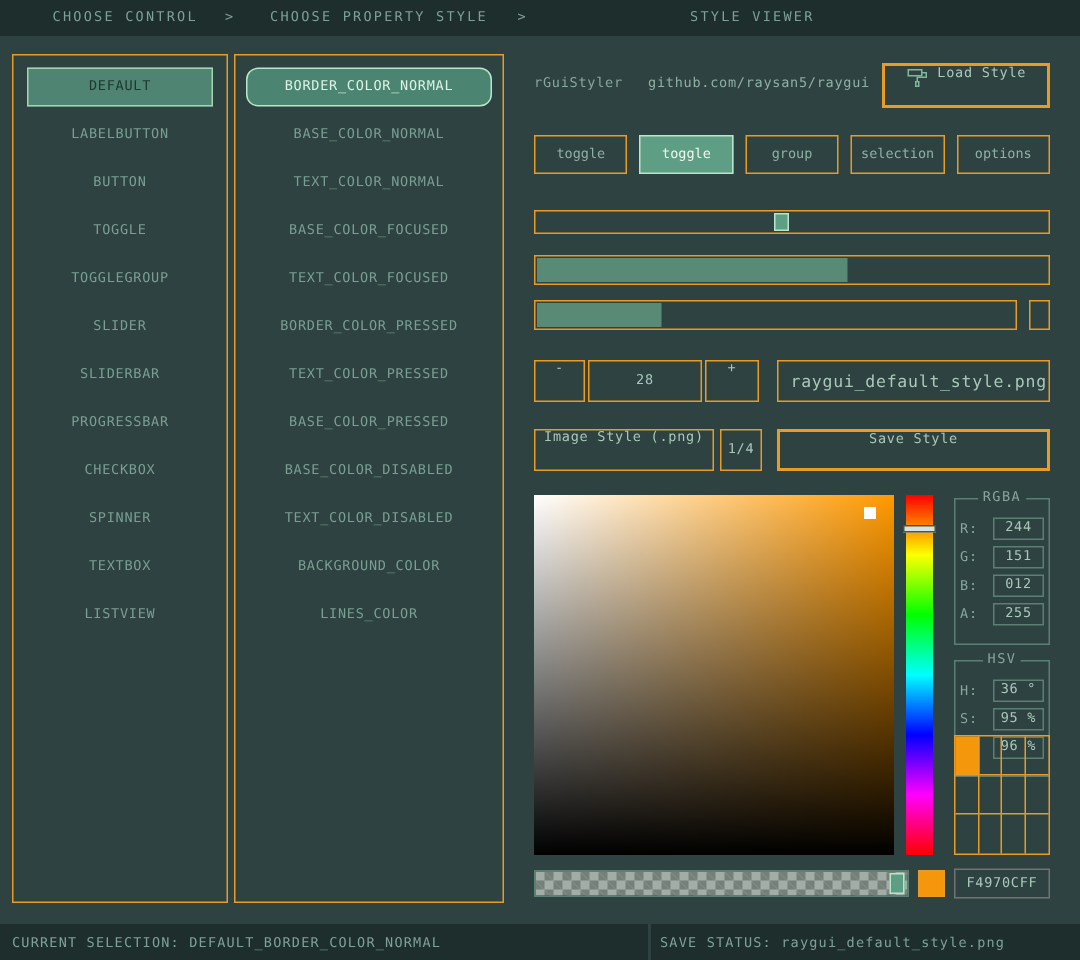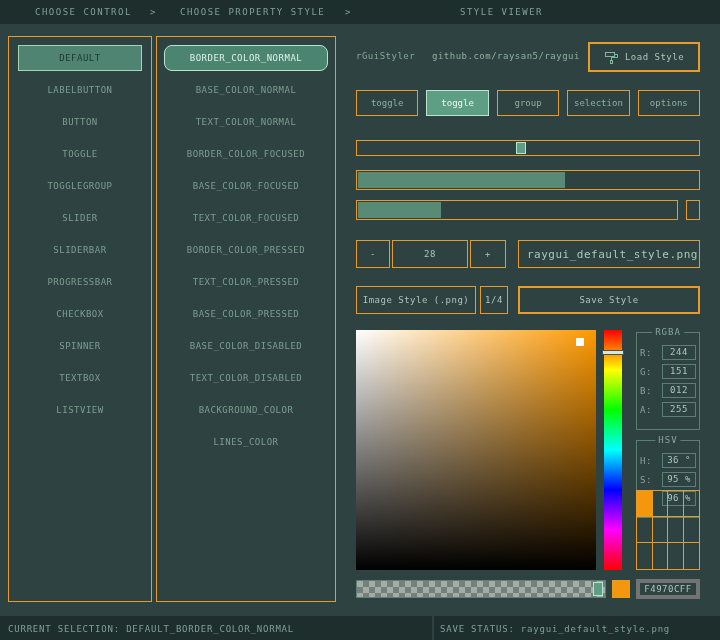--- a/index.html
+++ b/index.html
@@ -23,21 +23,21 @@
                color:#7b9e92; border:1px solid transparent; cursor:pointer; }
   .controls-panel .list-item { width:124px; }
   .properties-panel .list-item { width:164px;border-radius:8px; }
   .controls-panel .list-item.selected { background:#4e8471; border-color:#a3d4b4; color:#203831; }
   .properties-panel .list-item.selected { background:#4c8472; border-color:#b9e6ca; color:#dbf2e4; }
 
   .label { position:absolute; font-size:9px; }
   .app-name { left:356px; top:51px; }
   .repo-link { left:432px; top:51px; color:#8fb0a4; cursor:pointer; }
 
-  .btn { position:absolute; display:flex; align-items:center; justify-content:center; gap:6px;
+  .btn { position:absolute; display:flex; align-items:flex-start; justify-content:center; gap:6px;
          background:transparent; border:1px solid var(--accent-orange,#e89b26);
          color:#a9c8ba; font:inherit; font-size:9px; letter-spacing:.5px; cursor:pointer; }
   .load-btn { left:588px; top:42px; width:112px; height:30px; border-width:2px; }
   .save-btn { left:518px; top:286px; width:182px; height:28px; border-width:2px; }
   .image-style-btn { left:356px; top:286px; width:120px; height:28px; }
   .minus-btn { left:356px; top:240px; width:34px; height:28px; }
   .plus-btn  { left:470px; top:240px; width:36px; height:28px; }
 
   .toggle-row { position:absolute; left:356px; top:90px; width:344px; height:26px; display:flex; gap:8px; }
   .tgl { flex:1; border:1px solid var(--accent-orange,#e89b26); background:transparent; color:#8fb0a4;
@@ -86,21 +86,21 @@
 
   .alphabar { position:absolute; left:356px; top:580px; width:250px; height:18px; border:1px solid #5c7f74;
     background-image:
       linear-gradient(45deg,#75807b 25%,transparent 25%,transparent 75%,#75807b 75%),
       linear-gradient(45deg,#75807b 25%,#a3ada7 25%,#a3ada7 75%,#75807b 75%);
     background-size:12px 12px; background-position:0 0,6px 6px; }
   .alpha-handle { position:absolute; right:2px; top:1px; width:10px; height:14px;
                   background:var(--selection-green,#5e9e84); border:1px solid #b9e6ca; }
   .swatch { position:absolute; left:612px; top:580px; width:18px; height:18px;
             background:var(--picked,#f4970c); border:1px solid var(--accent-orange,#e89b26); }
-  .hexbox { position:absolute; left:636px; top:579px; width:64px; height:20px; border:4px solid #737373;
+  .hexbox { position:absolute; left:636px; top:579px; width:64px; height:20px; border:1px solid #737373;
             display:flex; align-items:center; justify-content:center; color:#a9c8ba; font-size:9px; }
 
   .statusbar { position:absolute; left:0; right:0; bottom:0; height:24px; background:#1d2e2d;padding-left:28px; }
   .sb { position:absolute; top:8px; font-size:9px; letter-spacing:.8px; color:#7fa098; }
   .sb-divider { position:absolute; left:432px; top:0; bottom:0; width:2px; background:#2e4241; }
 </style>
 </head>
 <body style="--picked: #f4970c; --pure-hue: #ff9900; --accent-orange: #e89b26; --selection-green: #5e9e84; --fill-green: #588a76;">
 
 <div class="topbar">
@@ -122,21 +122,20 @@
     <div class="list-item">PROGRESSBAR</div>
     <div class="list-item">CHECKBOX</div>
     <div class="list-item">SPINNER</div>
     <div class="list-item">TEXTBOX</div>
     <div class="list-item">LISTVIEW</div>
   </div>
 <div class="panel properties-panel">
     <div class="list-item selected">BORDER_COLOR_NORMAL</div>
     <div class="list-item">BASE_COLOR_NORMAL</div>
     <div class="list-item">TEXT_COLOR_NORMAL</div>
-    <div class="list-item">BORDER_COLOR_FOCUSED</div>
     <div class="list-item">BASE_COLOR_FOCUSED</div>
     <div class="list-item">TEXT_COLOR_FOCUSED</div>
     <div class="list-item">BORDER_COLOR_PRESSED</div>
     <div class="list-item">TEXT_COLOR_PRESSED</div>
     <div class="list-item">BASE_COLOR_PRESSED</div>
     <div class="list-item">BASE_COLOR_DISABLED</div>
     <div class="list-item">TEXT_COLOR_DISABLED</div>
     <div class="list-item">BACKGROUND_COLOR</div>
     <div class="list-item">LINES_COLOR</div>
   </div>

